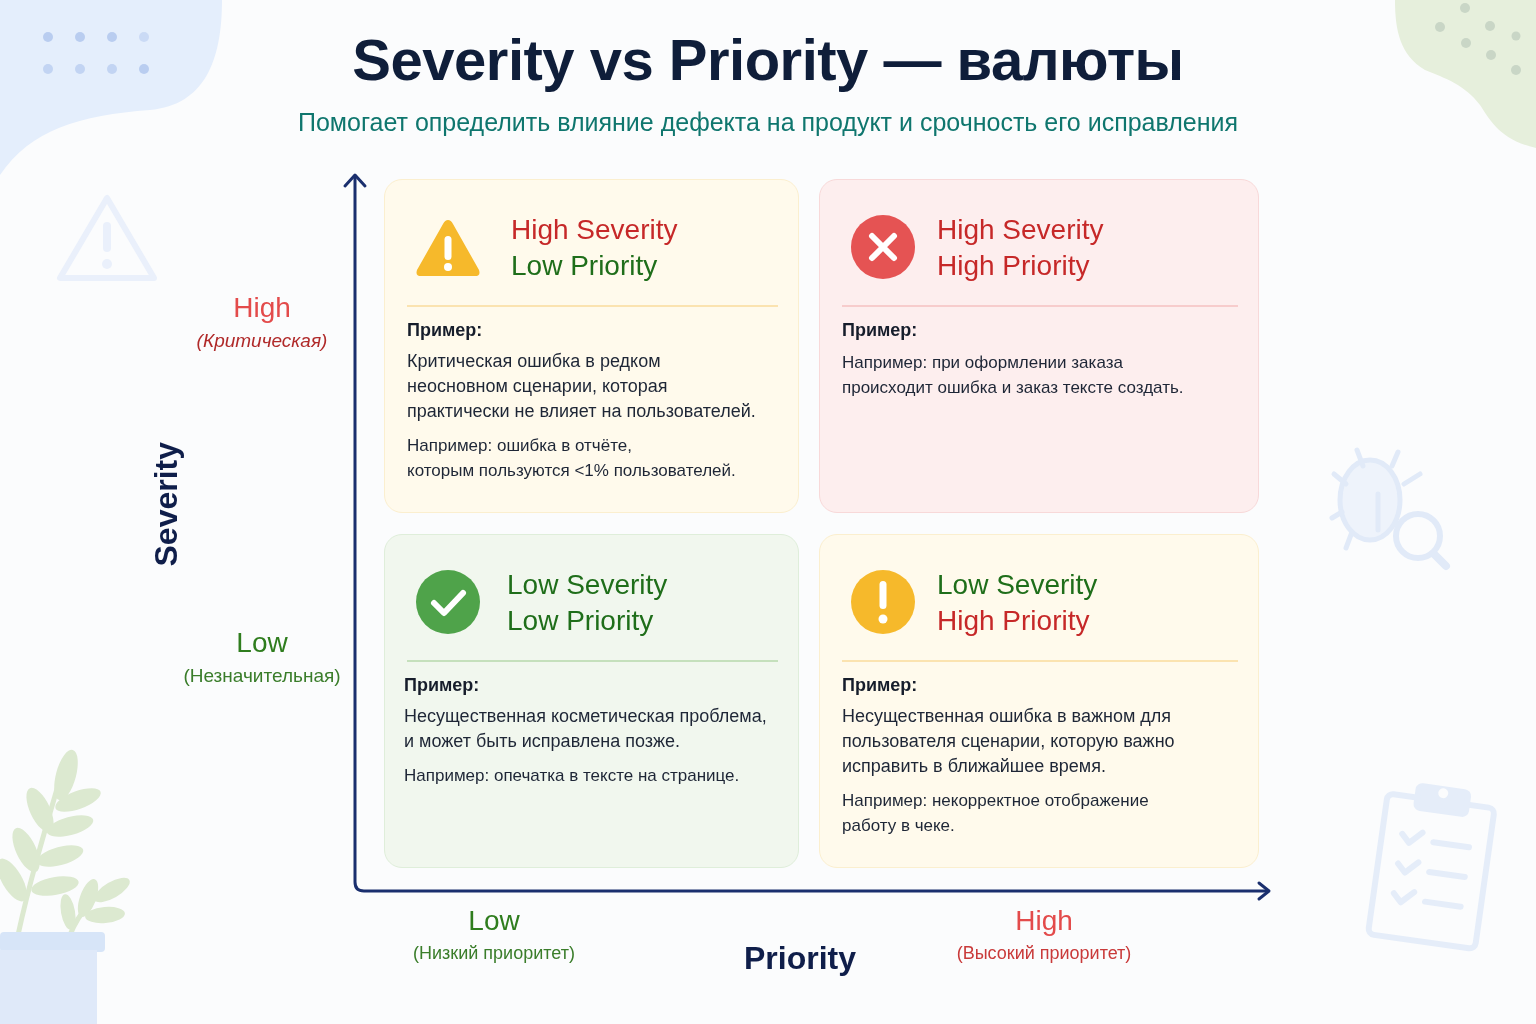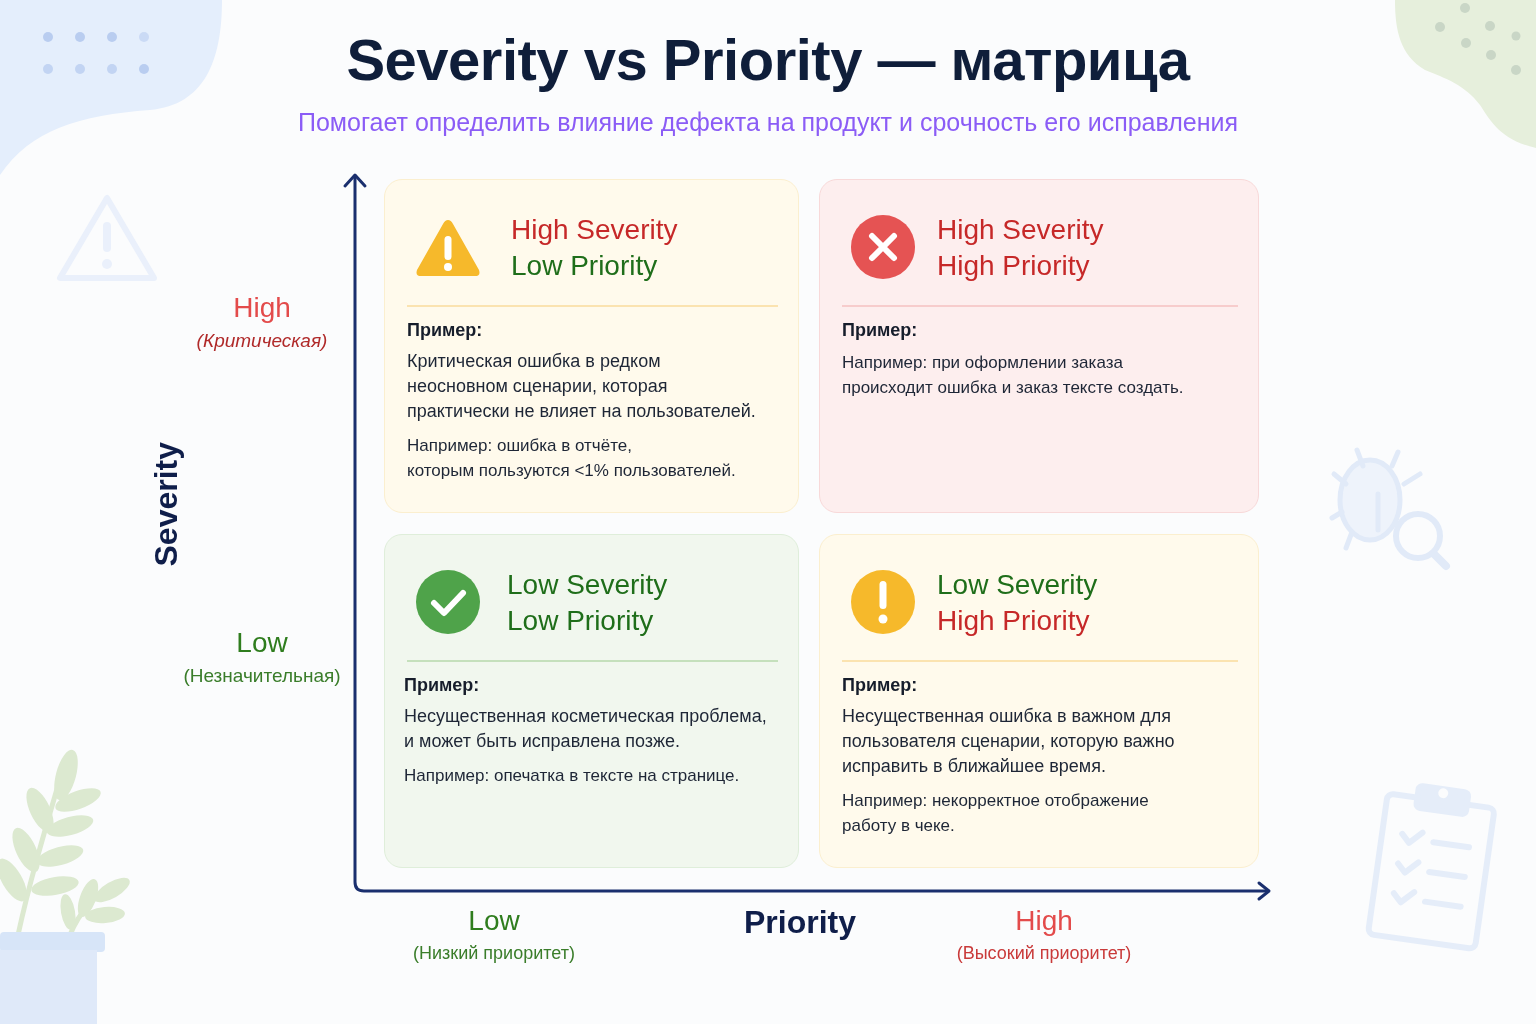--- a/index.html
+++ b/index.html
@@ -14,21 +14,21 @@
 
     .title {
       position: absolute; left: 0; right: 0; top: 26px;
       text-align: center;
       font-size: 58px; font-weight: bold; color: #0f1e3a;
       letter-spacing: -0.5px;
     }
     .subtitle {
       position: absolute; left: 0; right: 0; top: 108px;
       text-align: center;
-      font-size: 25px; color: #8b5cf6;
+      font-size: 25px; color: #0f766e;
     }
 
     
     .axis-svg { position: absolute; left: 0; top: 0; }
 
     .y-level { position: absolute; text-align: center; width: 180px; }
     .y-level .lvl { font-size: 28px; }
     .y-level .sub { font-size: 19px; margin-top: 6px; }
     .y-high { left: 172px; top: 292px; }
     .y-high .lvl { color: #e34b4b; }
@@ -47,21 +47,21 @@
     .x-level { position: absolute; text-align: center; width: 220px; }
     .x-level .lvl { font-size: 28px; }
     .x-level .sub { font-size: 18px; margin-top: 6px; }
     .x-low { left: 384px; top: 905px; }
     .x-low .lvl { color: #2f7d1e; }
     .x-low .sub { color: #3a7d2a; }
     .x-high { left: 934px; top: 905px; }
     .x-high .lvl { color: #e34b4b; }
     .x-high .sub { color: #c93a3a; }
     .x-axis-label {
-      position: absolute; left: 700px; top: 904px; width: 200px;
+      position: absolute; left: 700px; top: 940px; width: 200px;
       text-align: center; font-size: 32px; font-weight: bold; color: #0f1e4a;
     }
 
     
     .card {
       position: absolute;
       border-radius: 18px;
       border: 1.5px solid;
       padding: 8px;
     }
@@ -172,21 +172,21 @@
     <ellipse cx="112" cy="890" rx="20" ry="8" transform="rotate(-30 112 890)"></ellipse>
     <ellipse cx="105" cy="915" rx="20" ry="8" transform="rotate(-5 105 915)"></ellipse>
     <ellipse cx="68" cy="912" rx="7" ry="18" transform="rotate(-10 68 912)"></ellipse>
   </g>
   <g>
     <rect x="0" y="932" width="105" height="20" rx="4" fill="#d7e5f8"></rect>
     <rect x="0" y="950" width="97" height="74" fill="#dfe9f9"></rect>
   </g>
 </svg>
 
-<h1 class="title">Severity vs Priority — матрица</h1>
+<h1 class="title">Severity vs Priority — валюты</h1>
 <p class="subtitle">Помогает определить влияние дефекта на продукт и срочность его исправления</p>
 
 <svg class="axis-svg" width="1536" height="1024" viewBox="0 0 1536 1024">
   <g stroke="#1a2f6e" stroke-width="3" fill="none" stroke-linecap="round" stroke-linejoin="round">
     <path d="M355,176 L355,882 Q355,891 364,891 L1266,891"></path>
     <path d="M345,186 L355,175 L365,186"></path>
     <path d="M1259,883 L1269,891 L1259,899"></path>
   </g>
 </svg>
 

